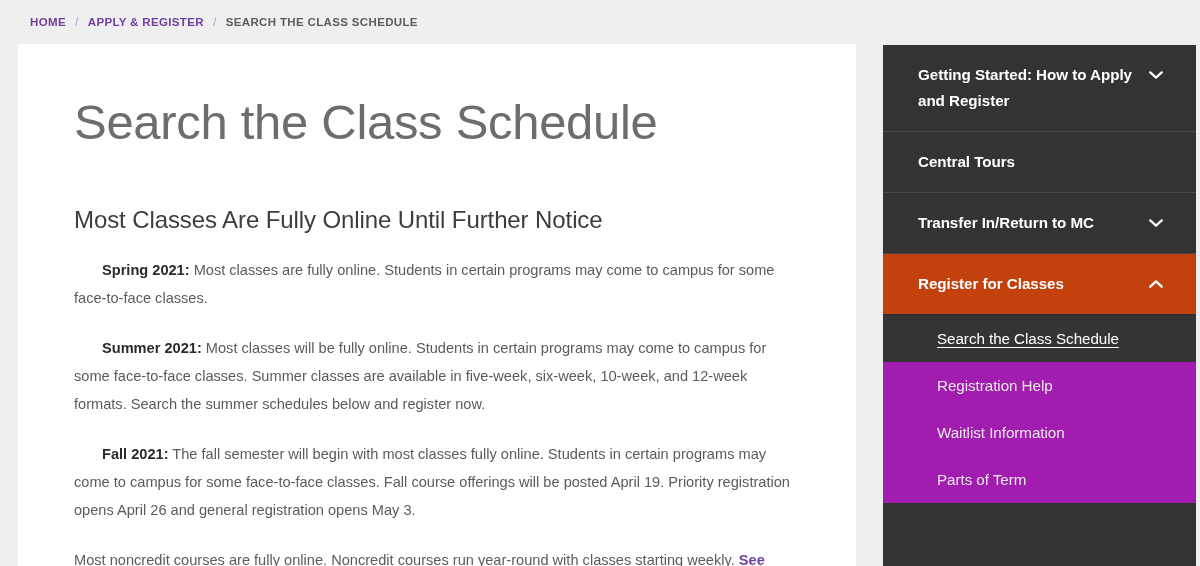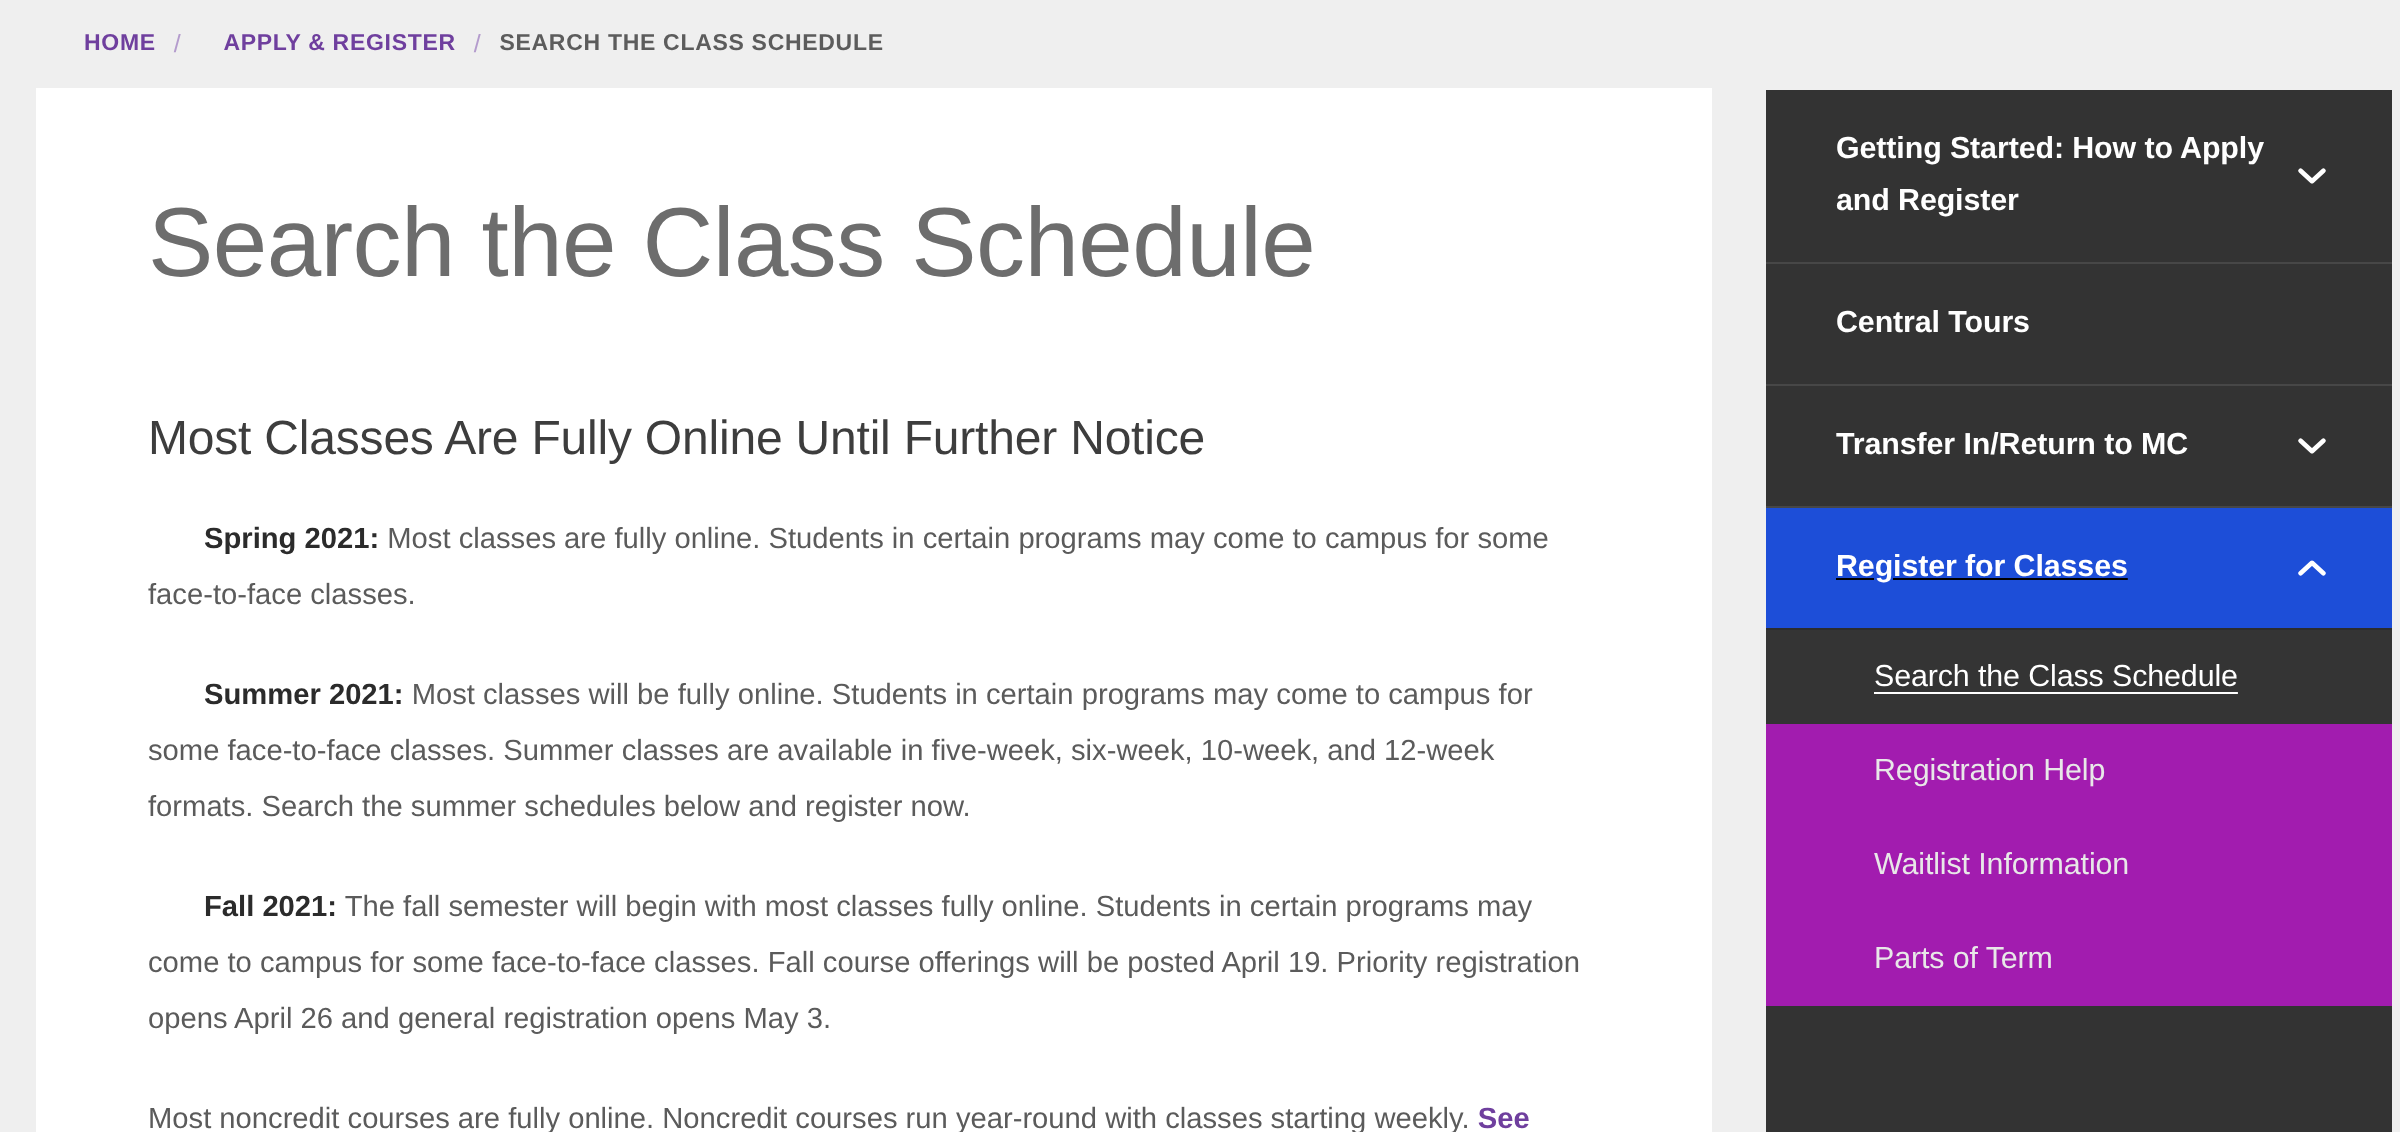--- a/index.html
+++ b/index.html
@@ -40,21 +40,20 @@
     align-items: center;
     font-size: 11.5px;
     font-weight: bold;
     letter-spacing: 0.35px;
   }
 
   .crumb-link {
     color: #6f3f9e;
     text-decoration: none;
     white-space: nowrap;
-    margin-left: 12px;
   }
 
   .crumb-sep {
     color: #b49ccd;
     margin: 0 9px;
     font-weight: normal;
     font-size: 12.5px;
   }
 
   .crumb-current {
@@ -117,41 +116,40 @@
     top: 45px;
     left: 883px;
     width: 313px;
     height: 521px;
     background: #333333;
     overflow: hidden;
   }
 
   .nav-item {
     display: flex;
-    align-items: center;
+    align-items: flex-start;
     justify-content: space-between;
     padding: 17px 32px 17px 35px;
     border-bottom: 1px solid #474747;
     background: #333333;
     cursor: pointer;
   }
 
   .nav-item-label {
     color: #ffffff;
     font-size: 15.2px;
     font-weight: bold;
     line-height: 26px;
     letter-spacing: -0.05px;
     max-width: 218px;
   }
 
   .nav-item.expanded {
-    background: #1d4ed8;
+    background: #c2410c;
     border-bottom: 1px solid #2c2c2c;
-    text-decoration: underline;
   }
 
   .chevron {
     flex: 0 0 auto;
     width: 16px;
     height: 26px;
     display: flex;
     align-items: center;
     justify-content: center;
     margin-left: 8px;

